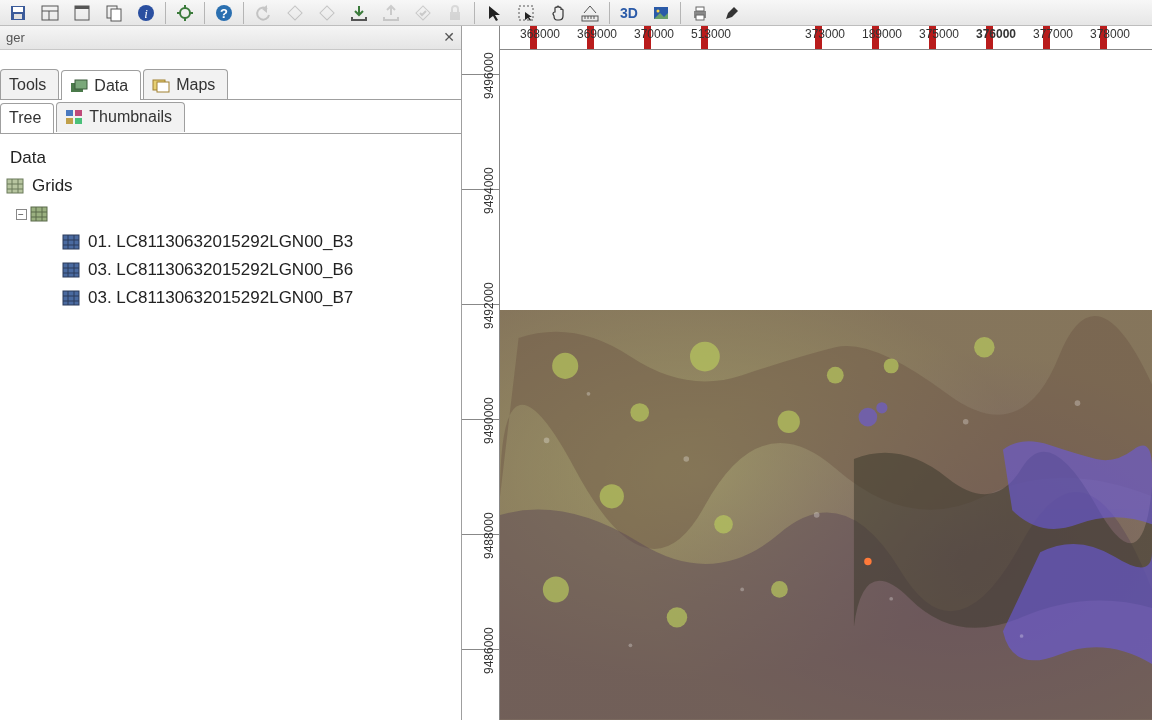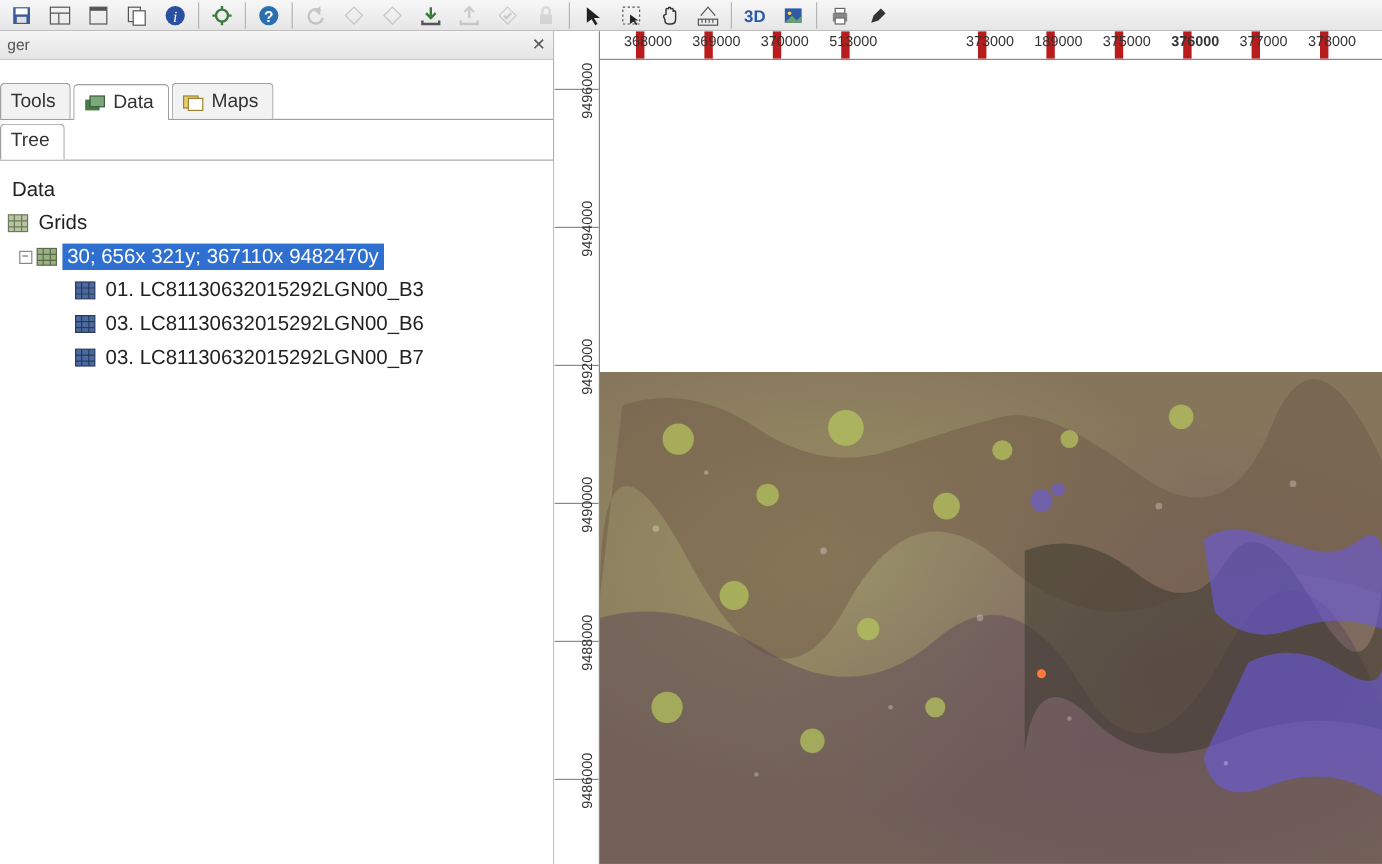--- a/index.html
+++ b/index.html
@@ -367,20 +367,29 @@
           <rect x="5" y="5" width="12" height="10" fill="#fff" stroke="#a08030"></rect>
         </svg>
       <span>Maps</span>
     </div>
   </div>
 
   <div class="subtabs-row">
     <div class="tab active">
       <span>Tree</span>
     </div>
+    <div class="tab">
+      <svg class="ic" viewBox="0 0 18 16">
+          <rect x="1" y="1" width="7" height="6" fill="#4a7ac0"></rect>
+          <rect x="10" y="1" width="7" height="6" fill="#c04a7a"></rect>
+          <rect x="1" y="9" width="7" height="6" fill="#c0a04a"></rect>
+          <rect x="10" y="9" width="7" height="6" fill="#4ac07a"></rect>
+        </svg>
+      <span>Thumbnails</span>
+    </div>
   </div>
 
   <div class="tree">
     <div class="tree-root">
       <div class="tnode ind0">
         <span class="lbl">Data</span>
       </div>
       <div class="tnode ind1">
         <svg class="ic16" viewBox="0 0 18 16">
             <rect x="1" y="1" width="16" height="14" fill="#b7c5a0" stroke="#6a7a5a"></rect>
@@ -395,21 +404,20 @@
         <span class="tw">
             <span class="expander">−</span>
           </span>
         <svg class="ic16" viewBox="0 0 18 16">
             <rect x="1" y="1" width="16" height="14" fill="#9ab080" stroke="#5a6a4a"></rect>
             <line x1="1" y1="6" x2="17" y2="6" stroke="#5a6a4a"></line>
             <line x1="1" y1="11" x2="17" y2="11" stroke="#5a6a4a"></line>
             <line x1="6" y1="1" x2="6" y2="15" stroke="#5a6a4a"></line>
             <line x1="12" y1="1" x2="12" y2="15" stroke="#5a6a4a"></line>
           </svg>
-        <span class="lbl sel">30; 656x 321y; 367110x 9482470y</span>
       </div>
       <div class="tnode ind4">
         <svg class="ic16" viewBox="0 0 18 16">
             <rect x="1" y="1" width="16" height="14" fill="#4a6aa0" stroke="#2a3a5a"></rect>
             <line x1="1" y1="6" x2="17" y2="6" stroke="#2a3a5a"></line>
             <line x1="1" y1="11" x2="17" y2="11" stroke="#2a3a5a"></line>
             <line x1="6" y1="1" x2="6" y2="15" stroke="#2a3a5a"></line>
             <line x1="12" y1="1" x2="12" y2="15" stroke="#2a3a5a"></line>
           </svg>
         <span class="lbl">01. LC81130632015292LGN00_B3</span>

